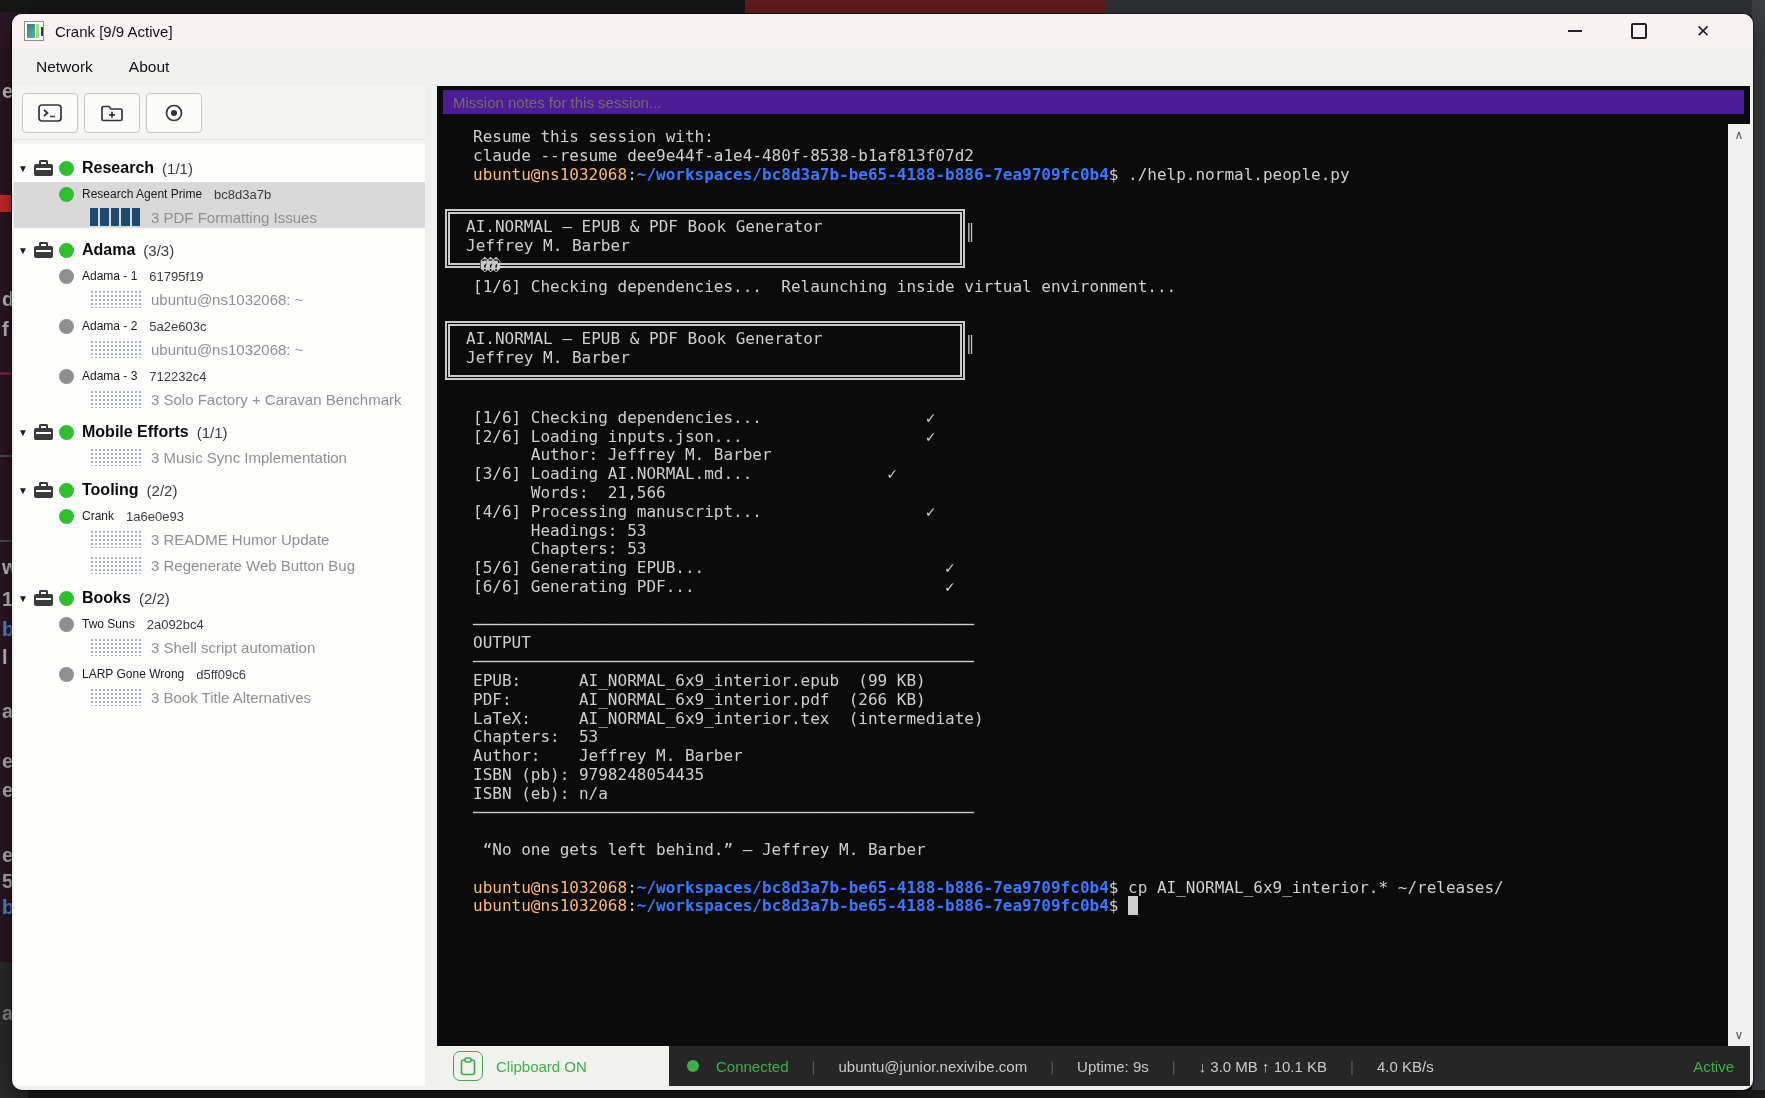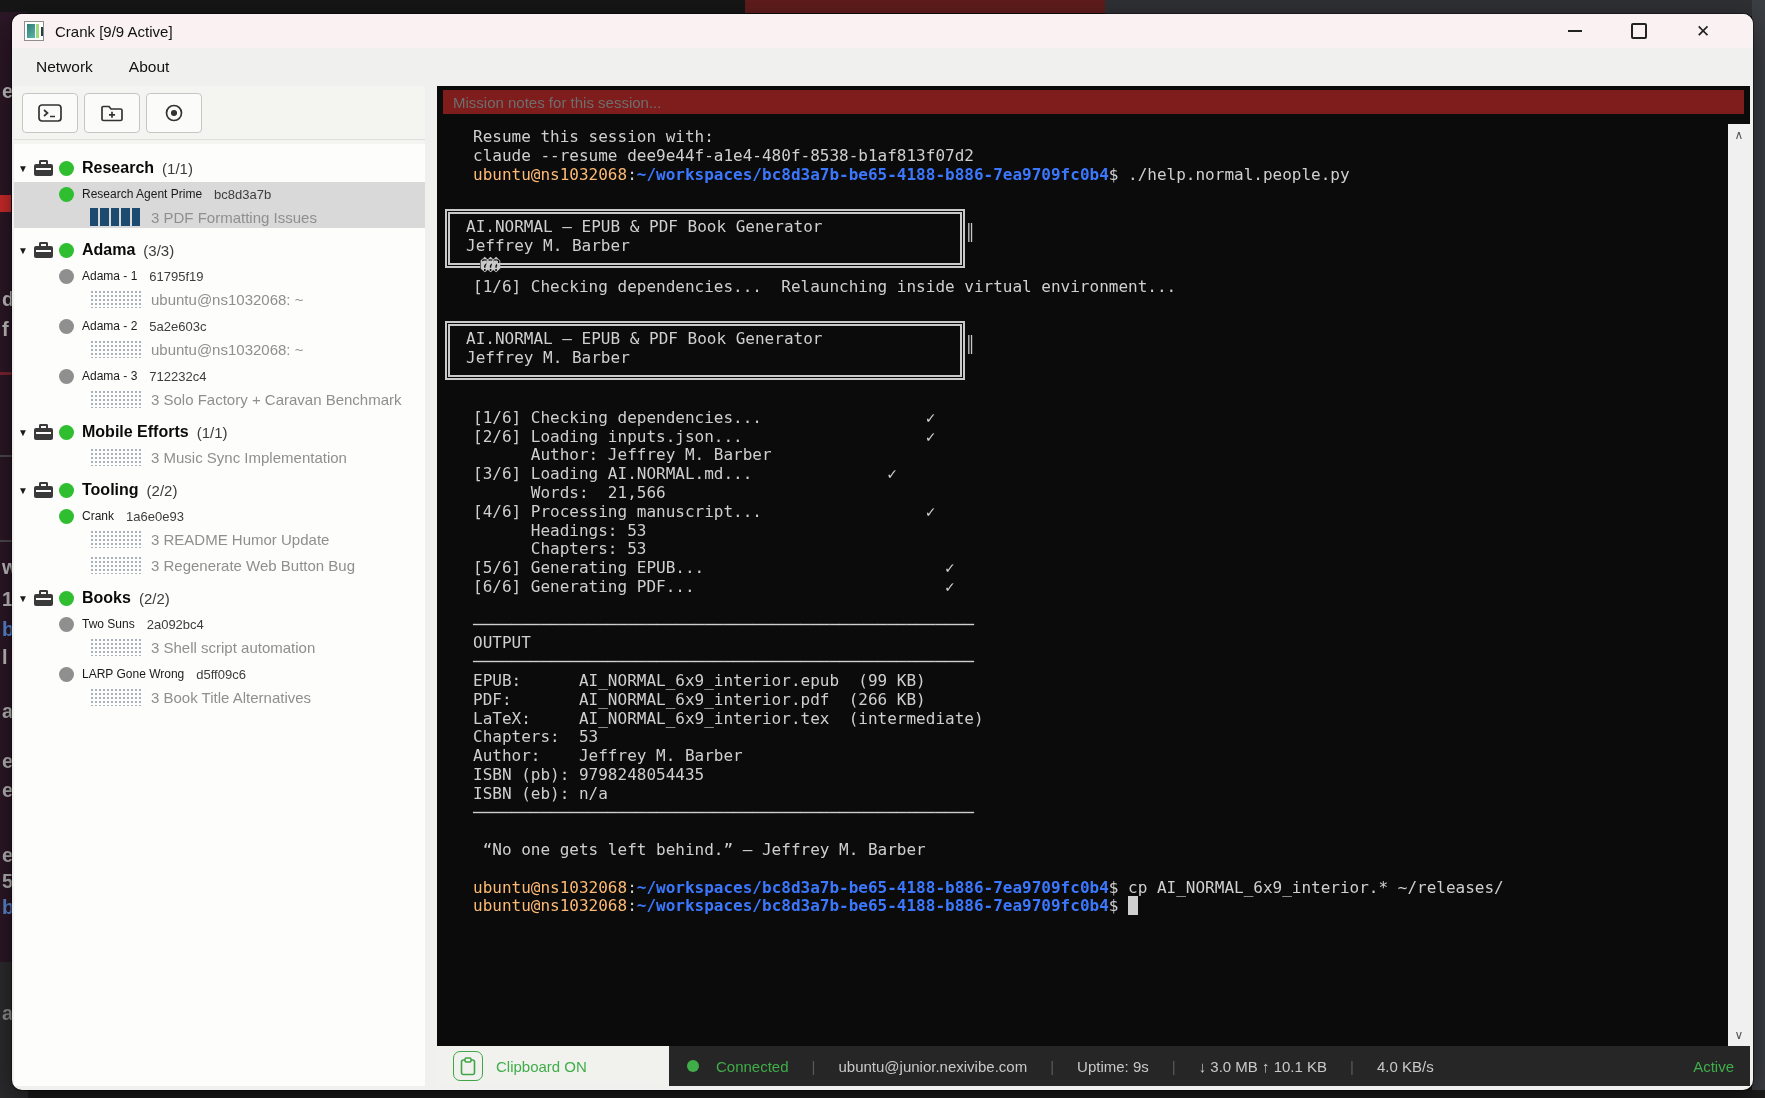--- a/index.html
+++ b/index.html
@@ -68,21 +68,21 @@
   .hash{margin-left:12px;font-size:13px;color:#3d3d3d;}
   .subrow{display:flex;align-items:center;height:22px;padding-left:76px;margin-bottom:4px;}
   .prog{width:52px;height:18px;margin-right:9px;flex:none;}
   .prog.solid{background:repeating-linear-gradient(90deg,#1d4b70 0 8.5px,#fdfdfc 8.5px 10.5px);}
   .child.selected .prog.solid{background:repeating-linear-gradient(90deg,#1d4b70 0 8.5px,#d9d9d9 8.5px 10.5px);}
   .prog.dotted{background-image:radial-gradient(circle,#a9b2bc 1px,transparent 1.1px);background-size:4px 4px;}
   .subtxt{font-size:15px;color:#8f8f8f;}
 
   
   .rightpanel{position:absolute;left:425px;right:3px;top:72px;bottom:4px;background:#0b0b0b;}
-  .mission{position:absolute;left:6px;right:6px;top:4px;height:24px;background:#7f1d1d;border:none;
+  .mission{position:absolute;left:6px;right:6px;top:4px;height:24px;background:#4c1d95;border:none;
            color:#bdbdbd;font-size:15px;padding:0 10px;box-sizing:border-box;outline:none;
            font-family:"Liberation Sans",sans-serif;}
   .mission::placeholder{color:#6e6e6e;}
   .term{position:absolute;left:0;right:22px;top:38px;bottom:40px;background:#0b0b0b;overflow:hidden;
         padding:4px 0 0 8px;font:16px/18.8px "DejaVu Sans Mono",monospace;color:#cfcfcf;}
   .tline{white-space:pre;height:18.8px;margin-left:28px;}
   .tw{color:#cfcfcf;}
   .tg{color:#fdba74;font-weight:normal;}
   .tb{color:#3b78ff;font-weight:bold;}
   .tcur{background:#cfcfcf;color:#0b0b0b;}

